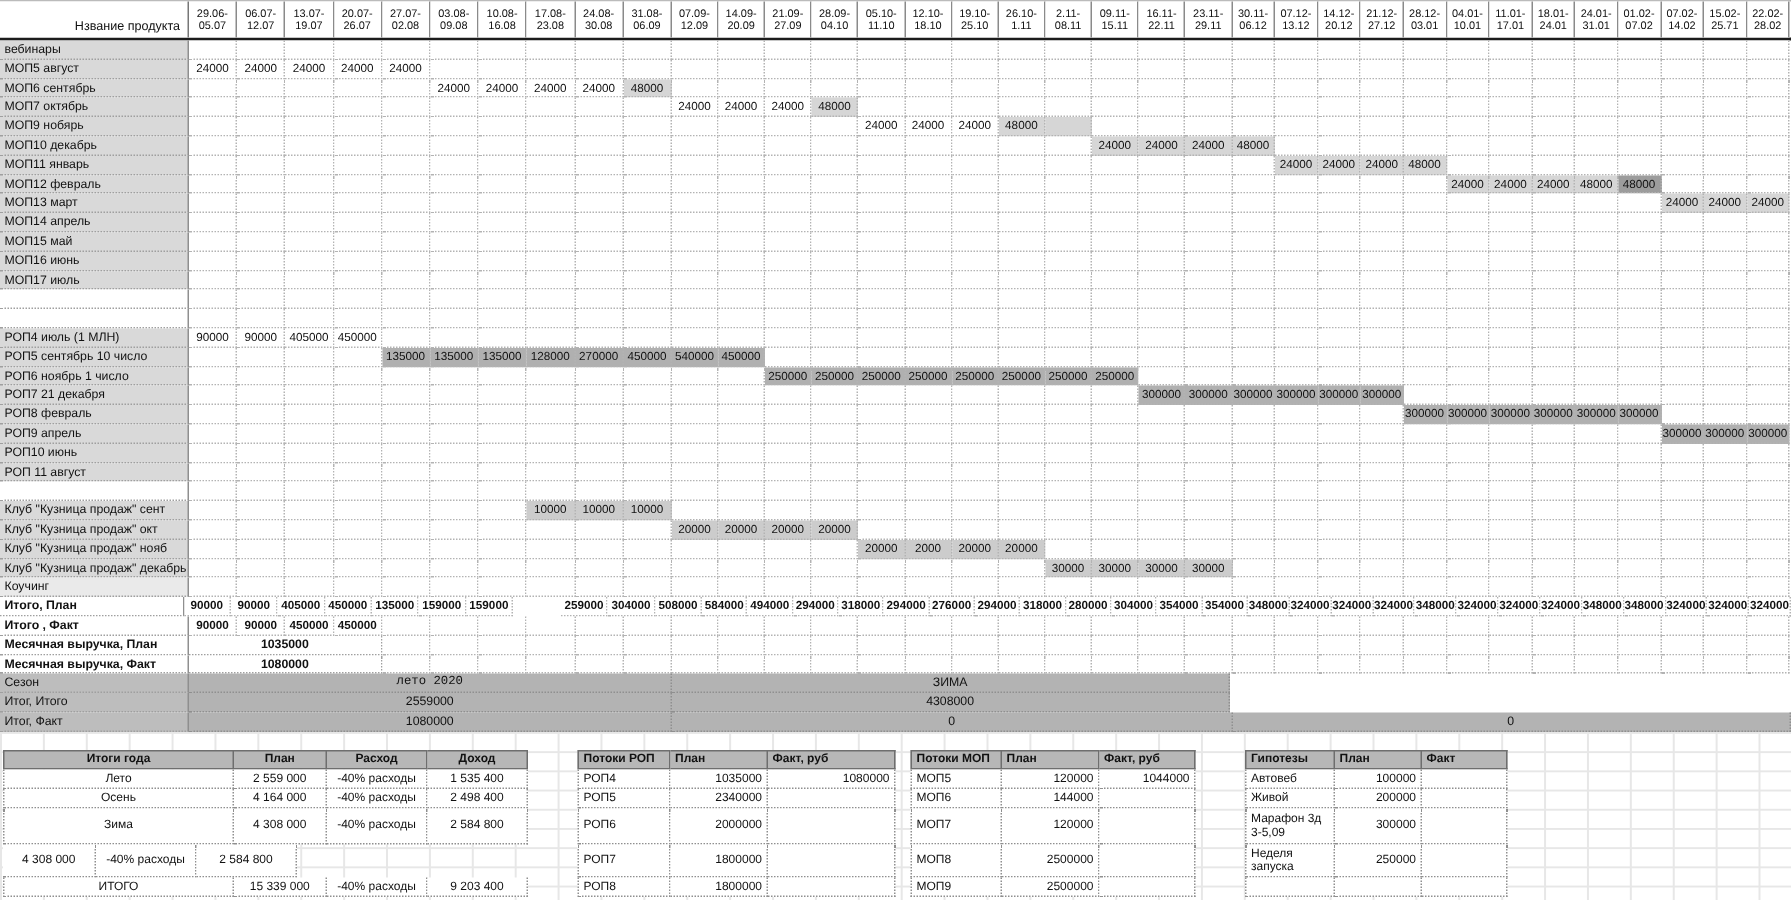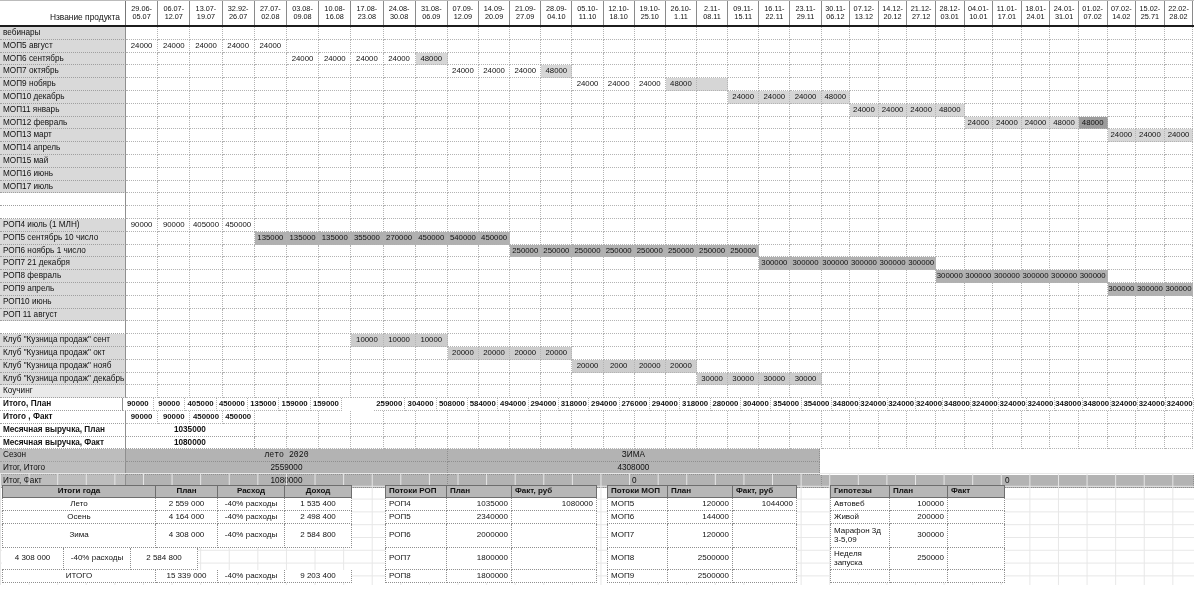--- a/index.html
+++ b/index.html
@@ -20,21 +20,21 @@
   .lbl-season{background:#bdbdbd;}
   .cell{box-sizing:border-box;border-right:1px dotted #b3b3b3;border-bottom:1px dotted #b3b3b3;
         font-size:7.8px;line-height:12.2px;text-align:center;overflow:hidden;white-space:nowrap;background:#fff;}
   .s-m{background:#d6d6d6;} .s-d{background:#9c9c9c;} .s-r{background:#b0b0b0;} .s-c{background:#cccccc;}
   .row-bold .lbl,.row-bold .cell,.row-bold .merge-cell{font-weight:bold;}
   .season-cell{box-sizing:border-box;border-right:1px dotted #8f8f8f;border-bottom:1px dotted #8f8f8f;
                background:#b3b3b3;font-size:8.2px;line-height:12.4px;text-align:center;overflow:hidden;white-space:nowrap;}
   .merge-cell{box-sizing:border-box;border-right:1px dotted #9f9f9f;border-bottom:1px dotted #9f9f9f;
               font-size:8.2px;line-height:12.4px;text-align:center;overflow:hidden;white-space:nowrap;background:#fff;}
   
-  #bottom{position:absolute;left:0;top:473px;width:1194px;height:112px;
+  #bottom{position:absolute;left:0;top:488px;width:1194px;height:112px;
           background-image:linear-gradient(to right,#e7e7e7 1px,transparent 1px),
                            linear-gradient(to bottom,#e7e7e7 1px,transparent 1px);
           background-size:28.6px 12.8px;}
   .btable{position:absolute;top:12px;}
   .trow{display:flex;}
   .bcell{box-sizing:border-box;border-right:1px dotted #8f8f8f;border-bottom:1px dotted #8f8f8f;
          background:#fff;font-size:8px;display:flex;align-items:center;overflow:hidden;line-height:1.05;}
   .bhead{background:#b7b7b7;font-weight:bold;border:1px solid #6e6e6e;border-left:none;}
   .bfirst{border-left:1px dotted #8f8f8f;}
   .bhead.bfirst{border-left:1px solid #6e6e6e;}
@@ -45,21 +45,21 @@
 </head>
 <body>
 
 <div id="page">
   <div id="main-grid">
       <div class="hdr-row">
         <div class="hdr-cell corner">Нзвание продукта</div>
         <div class="hdr-cell" style="width: 32.2px;">29.06-05.07</div>
         <div class="hdr-cell" style="width: 32.2px;">06.07-12.07</div>
         <div class="hdr-cell" style="width: 32.2px;">13.07-19.07</div>
-        <div class="hdr-cell" style="width: 32.2px;">32.92-26.07</div>
+        <div class="hdr-cell" style="width: 32.2px;">20.07-26.07</div>
         <div class="hdr-cell" style="width: 32.2px;">27.07-02.08</div>
         <div class="hdr-cell" style="width: 32.2px;">03.08-09.08</div>
         <div class="hdr-cell" style="width: 32.2px;">10.08-16.08</div>
         <div class="hdr-cell" style="width: 32.2px;">17.08-23.08</div>
         <div class="hdr-cell" style="width: 32.2px;">24.08-30.08</div>
         <div class="hdr-cell" style="width: 32.2px;">31.08-06.09</div>
         <div class="hdr-cell" style="width: 31.15px;">07.09-12.09</div>
         <div class="hdr-cell" style="width: 31.15px;">14.09-20.09</div>
         <div class="hdr-cell" style="width: 31.15px;">21.09-27.09</div>
         <div class="hdr-cell" style="width: 31.15px;">28.09-04.10</div>
@@ -695,21 +695,21 @@
       </div>
       <div class="row">
         <div class="lbl lbl-grey">РОП5 сентябрь 10 число</div>
         <div class="cell" style="width: 32.2px;"></div>
         <div class="cell" style="width: 32.2px;"></div>
         <div class="cell" style="width: 32.2px;"></div>
         <div class="cell" style="width: 32.2px;"></div>
         <div class="cell s-r" style="width: 32.2px;">135000</div>
         <div class="cell s-r" style="width: 32.2px;">135000</div>
         <div class="cell s-r" style="width: 32.2px;">135000</div>
-        <div class="cell s-r" style="width: 32.2px;">355000</div>
+        <div class="cell s-r" style="width: 32.2px;">128000</div>
         <div class="cell s-r" style="width: 32.2px;">270000</div>
         <div class="cell s-r" style="width: 32.2px;">450000</div>
         <div class="cell s-r" style="width: 31.15px;">540000</div>
         <div class="cell s-r" style="width: 31.15px;">450000</div>
         <div class="cell" style="width: 31.15px;"></div>
         <div class="cell" style="width: 31.15px;"></div>
         <div class="cell" style="width: 31.15px;"></div>
         <div class="cell" style="width: 31.15px;"></div>
         <div class="cell" style="width: 31.15px;"></div>
         <div class="cell" style="width: 31.15px;"></div>

